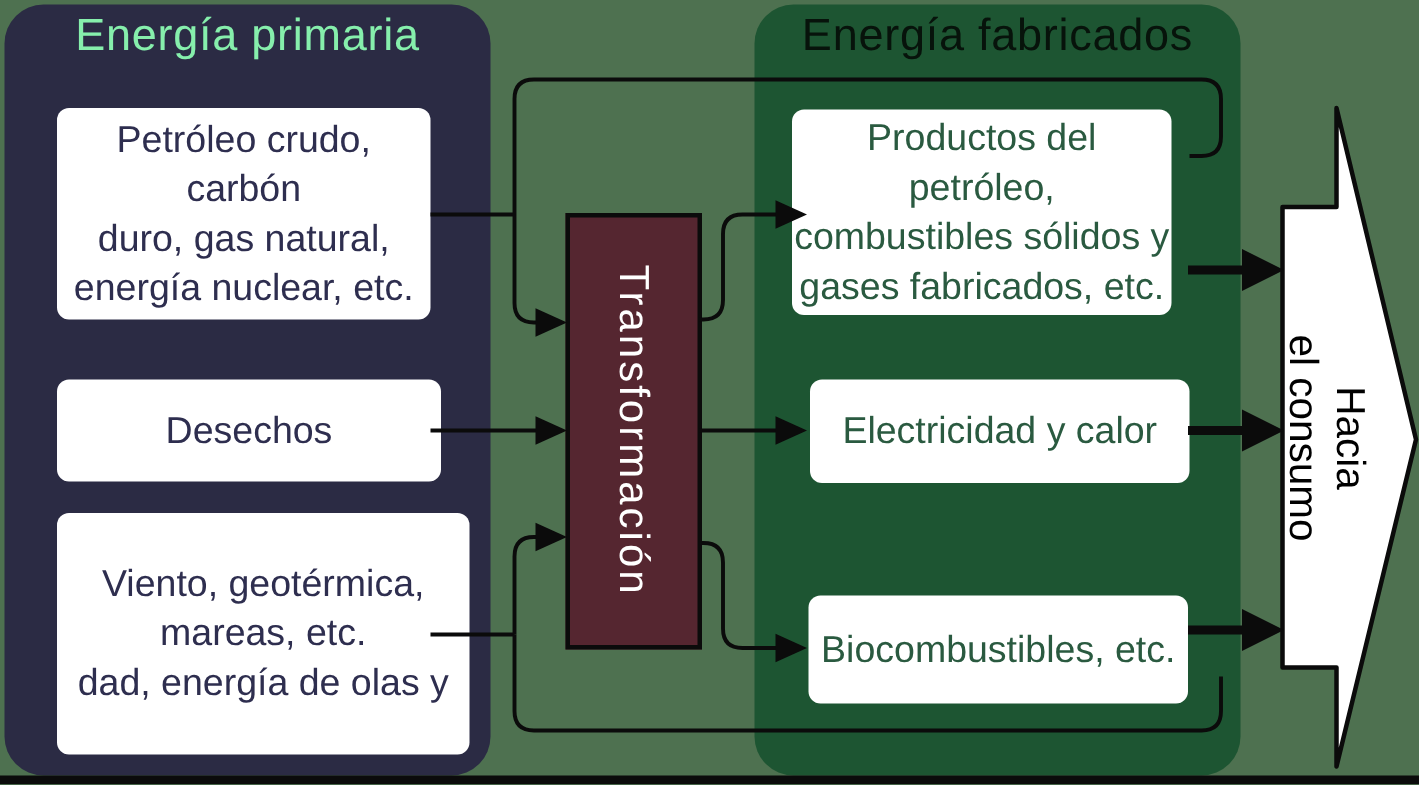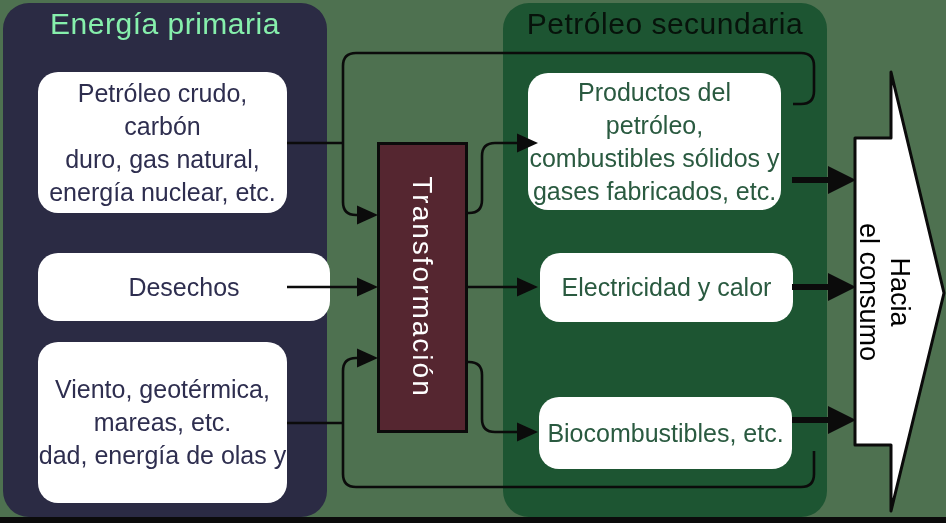--- a/index.html
+++ b/index.html
@@ -10,21 +10,21 @@
   .panel{position:absolute;top:3px;width:324px;height:514px;border-radius:26px;}
   .panel.navy{left:3px;background:#2b2b44;}
   .panel.green{left:503px;background:#1d5532;}
   .ptitle{
     position:absolute;top:7px;width:324px;text-align:center;
     font-size:30px;letter-spacing:0.5px;
   }
   .ptitle.primary{left:3px;color:#86efac;}
   .ptitle.secondary{left:503px;color:#07130b;}
   .wbox{
-    position:absolute;background:#ffffff;border-radius:20px;
+    position:absolute;background:#ffffff;border-radius:8px;
     display:flex;flex-direction:column;justify-content:center;align-items:center;
     text-align:center;font-size:25px;line-height:33px;
   }
   .wbox.left{color:#2e2e4f;}
   .wbox.right{color:#2a5a40;}
   .transform{
     position:absolute;left:377px;top:142px;width:91px;height:291px;
     background:#552630;border:3px solid #0b0b0b;box-sizing:border-box;
   }
   .vlabel{position:absolute;text-align:center;white-space:nowrap;}
@@ -41,31 +41,31 @@
 </style>
 </head>
 <body>
 
 <div class="canvas">
 
   <div class="panel navy"></div>
   <div class="panel green"></div>
 
   <div class="ptitle primary">Energía primaria</div>
-  <div class="ptitle secondary">Petróleo secundaria</div>
+  <div class="ptitle secondary">Energía fabricados</div>
 
   <div class="wbox left" style="left:38px;top:72px;width:249px;height:141px;">
     <div>Petróleo crudo, carbón</div>
     <div>duro, gas natural,</div>
     <div>energía nuclear, etc.</div>
   </div>
-  <div class="wbox left" style="left:38px;top:253px;width:292px;height:68px;">
+  <div class="wbox left" style="left:38px;top:253px;width:256px;height:68px;">
     <div>Desechos</div>
   </div>
-  <div class="wbox left" style="left:38px;top:342px;width:249px;height:161px;">
+  <div class="wbox left" style="left:38px;top:342px;width:275px;height:161px;">
     <div>Viento, geotérmica,</div>
     <div>mareas, etc.</div>
     <div>dad, energía de olas y</div>
   </div>
 
   <div class="wbox right" style="left:528px;top:73px;width:253px;height:137px;">
     <div>Productos del petróleo,</div>
     <div>combustibles sólidos y</div>
     <div>gases fabricados, etc.</div>
   </div>

